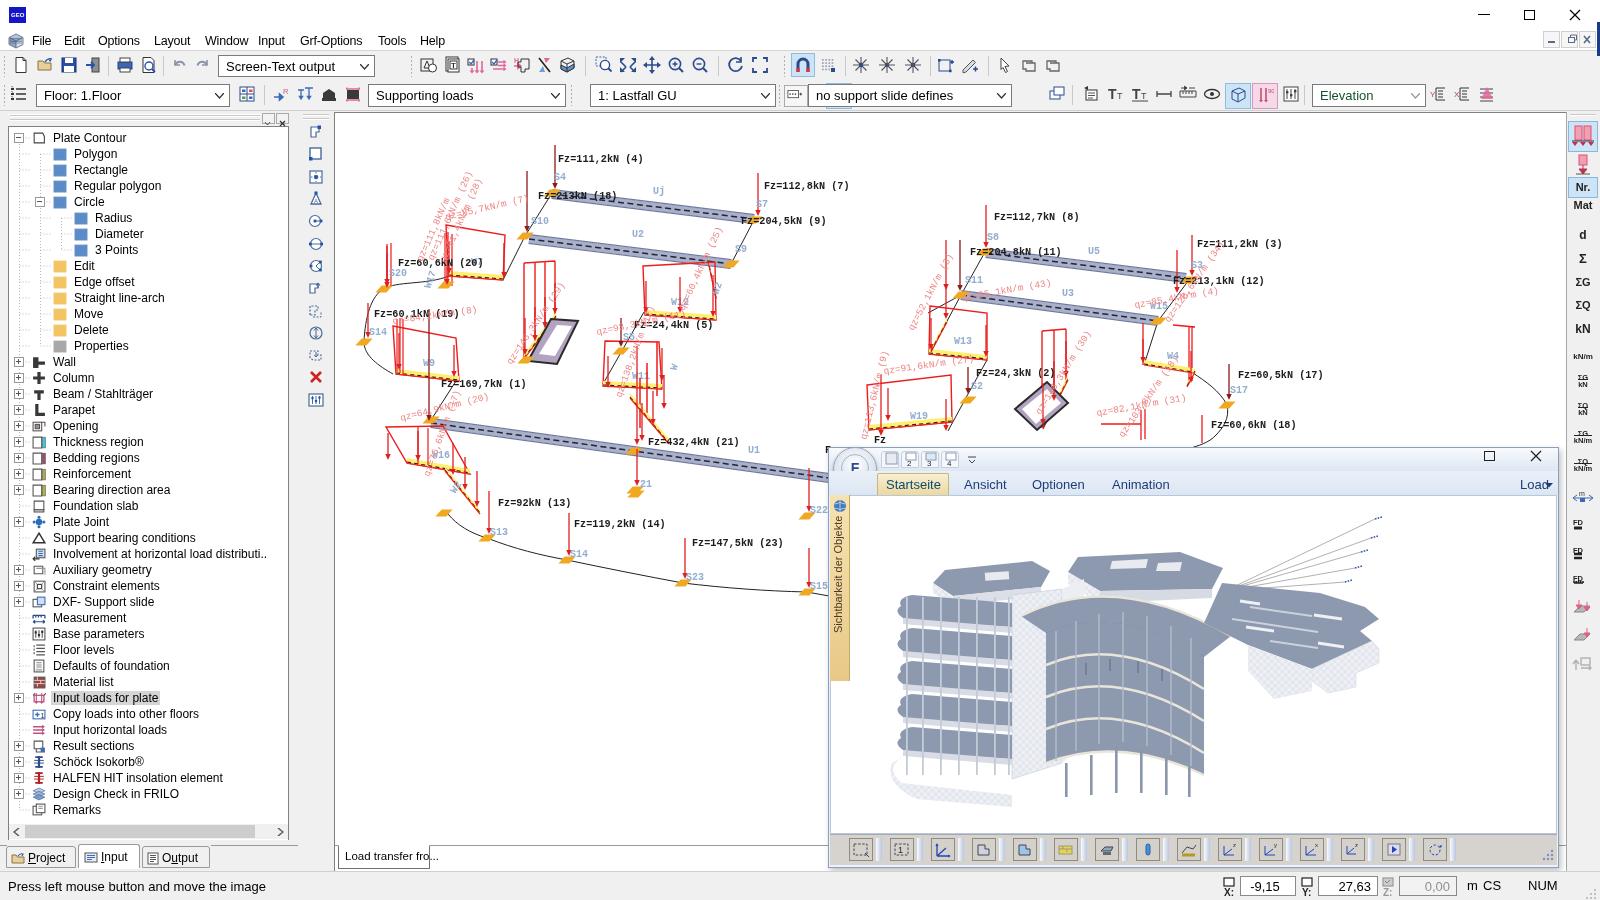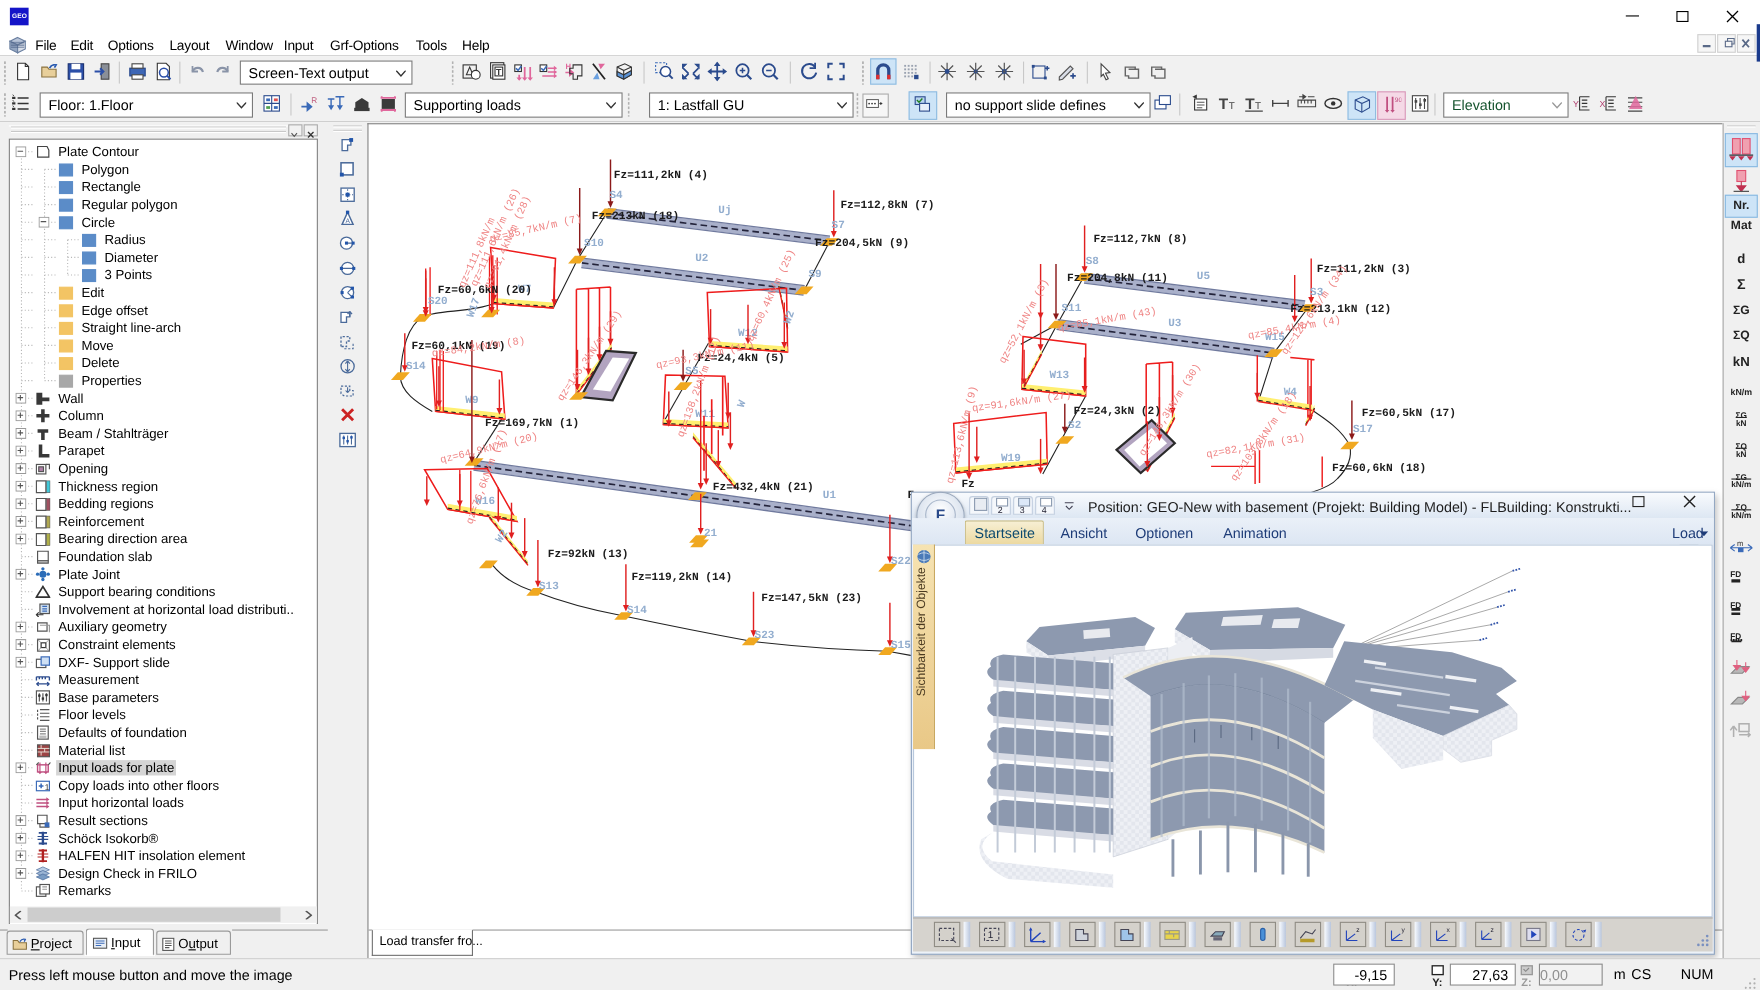--- a/index.html
+++ b/index.html
@@ -309,21 +309,21 @@
     <circle cx="6.5" cy="8" r=".9" fill="#333"></circle>
     <circle cx="9.5" cy="8" r=".9" fill="#333"></circle>
     <path d="M14 8 h3 M15.5 6.5 v3" stroke="#333"></path>
   </svg>
 <div class="abs" style="left:826px;top:83px;width:26px;height:26px;background:#cde4f7;border:1px solid #90bce0"></div>
 <svg class="abs" style="left:830px;top:86px" width="18" height="18" viewBox="0 0 18 18">
     <rect x="2" y="2" width="9" height="7" fill="#b8d4f0" stroke="#2b4b8d"></rect>
     <rect x="6" y="8" width="9" height="7" fill="#e8f0fa" stroke="#2b4b8d"></rect>
     <path d="M3.5 5 l2 2 l3 -3.5" stroke="#208020" fill="none" stroke-width="1.3"></path>
   </svg>
-<div class="combo" style="left:860px;top:84px;width:186px;height:23px">no support slide defines<svg width="9" height="6">
+<div class="combo" style="left:808px;top:84px;width:204px;height:23px">no support slide defines<svg width="9" height="6">
       <path d="M0 0 L4.5 5 L9 0" fill="none" stroke="#333" stroke-width="1.3"></path>
     </svg></div>
 <svg class="abs" style="left:1048px;top:85px" width="18" height="18" viewBox="0 0 18 18">
     <rect x="2" y="6" width="10" height="8" fill="#fff" stroke="#2b4b8d"></rect>
     <rect x="6" y="2" width="10" height="8" fill="#fff" stroke="#2b4b8d"></rect>
   </svg>
 <div class="sep2" style="left:1072px"></div>
 <svg class="abs" style="left:1082px;top:85px" width="18" height="18" viewBox="0 0 18 18">
     <path d="M2 3 l4 -2 v4 Z" fill="#333"></path>
     <rect x="4" y="5" width="11" height="10" fill="#fff" stroke="#333"></rect>
@@ -1339,21 +1339,20 @@
   </svg>
 <svg class="abs" style="left:1571px;top:654px" width="24" height="18">
     <g stroke="#b0b0b0" fill="none" stroke-width="1.4">
       <path d="M5 16 V6 M5 6 l-3 4 M5 6 l3 4"></path>
       <rect x="10" y="4" width="9" height="7"></rect>
       <path d="M10 14 h10 M18 12 l2 2 l-2 2"></path>
     </g>
   </svg>
 <div class="abs" style="left:828px;top:447px;width:731px;height:421px;background:#edf2f9;border:1px solid #8ba0bd;box-shadow:2px 3px 6px rgba(0,0,0,.25)">
 <div class="abs" style="left:0;top:0;width:729px;height:23px;background:linear-gradient(#f8fafd,#dde7f3)"></div>
-<div class="abs" style="left:160px;top:5px;font-size:13px;color:#1e1e1e">Position: GEO-New with basement (Projekt: Building Model) - FLBuilding: Konstrukti...</div>
 <div class="abs" style="left:655px;top:3px;width:11px;height:10px;border:1px solid #222"></div>
 <svg class="abs" style="left:701px;top:2px" width="12" height="12">
       <path d="M1 1 L11 11 M11 1 L1 11" stroke="#222" stroke-width="1.3"></path>
     </svg>
 <div class="abs" style="left:4px;top:-1px;width:44px;height:44px;border-radius:50%;background:radial-gradient(circle at 50% 38%,#ffffff,#dce4ef 60%,#b8c6da);border:1px solid #9aa8bc;box-shadow:0 1px 3px rgba(0,0,0,.3)"></div>
 <div class="abs" style="left:12px;top:6px;width:28px;height:28px;border-radius:50%;background:radial-gradient(circle at 50% 35%,#ffffff,#e8edf5 55%,#c8d4e4);border:1px solid #a8b6ca;font-size:14px;color:#2a4a8a;text-align:center;line-height:27px;font-weight:bold">F</div>
 <div class="abs" style="left:52px;top:3px;width:18px;height:17px;background:#f4f7fb;border:1px solid #c3cfdf;border-radius:3px 3px 0 0"></div>
 <div class="abs" style="left:72px;top:3px;width:18px;height:17px;background:#f4f7fb;border:1px solid #c3cfdf;border-radius:3px 3px 0 0"></div>
 <div class="abs" style="left:92px;top:3px;width:18px;height:17px;background:#f4f7fb;border:1px solid #c3cfdf;border-radius:3px 3px 0 0"></div>
 <div class="abs" style="left:112px;top:3px;width:18px;height:17px;background:#f4f7fb;border:1px solid #c3cfdf;border-radius:3px 3px 0 0"></div>
@@ -1569,32 +1568,32 @@
         <circle cx="3" cy="11" r="1.2"></circle>
       </g>
     </svg>
 </div>
 <div class="abs" style="left:0;top:871px;width:1600px;height:29px;background:#f0f0f0;border-top:1px solid #d0d0d0">
 <div class="abs" style="left:8px;top:7px;font-size:13px">Press left mouse button and move the image</div>
 <svg class="abs" style="left:1222px;top:5px" width="15" height="20">
       <rect x="2" y="1" width="10" height="8" fill="#fff" stroke="#222" stroke-width="1.2"></rect>
       <text x="2" y="19" font-size="10" font-weight="bold" fill="#222">X:</text>
     </svg>
-<div class="abs" style="left:1212px;top:4px;width:56px;height:20px;background:#fff;border:1px solid #8a8a8a;font-size:13px;color:#000;text-align:right;padding:2px 6px 0 0">-9,15</div>
+<div class="abs" style="left:1240px;top:4px;width:56px;height:20px;background:#fff;border:1px solid #8a8a8a;font-size:13px;color:#000;text-align:center;padding:2px 6px 0 0">-9,15</div>
 <svg class="abs" style="left:1300px;top:5px" width="15" height="20">
       <rect x="2" y="1" width="10" height="8" fill="#fff" stroke="#222" stroke-width="1.2"></rect>
       <text x="2" y="19" font-size="10" font-weight="bold" fill="#222">Y:</text>
     </svg>
 <div class="abs" style="left:1318px;top:4px;width:60px;height:20px;background:#fff;border:1px solid #8a8a8a;font-size:13px;color:#000;text-align:right;padding:2px 6px 0 0">27,63</div>
 <svg class="abs" style="left:1381px;top:5px" width="15" height="20">
       <rect x="2" y="1" width="10" height="8" fill="#ccc" stroke="#999" stroke-width="1.2"></rect>
       <text x="2" y="19" font-size="10" font-weight="bold" fill="#999">Z:</text>
       <path d="M4 4 l2 2 l3 -3" stroke="#888" fill="none"></path>
     </svg>
-<div class="abs" style="left:1399px;top:4px;width:58px;height:20px;background:#f2f2f2;border:1px solid #8a8a8a;font-size:13px;color:#909090;text-align:left;padding:2px 6px 0 0">0,00</div>
+<div class="abs" style="left:1399px;top:4px;width:58px;height:20px;background:#f2f2f2;border:1px solid #8a8a8a;font-size:13px;color:#909090;text-align:right;padding:2px 6px 0 0">0,00</div>
 <div class="abs" style="left:1467px;top:6px;font-size:13px">m</div>
 <div class="abs" style="left:1483px;top:6px;font-size:13px">CS</div>
 <div class="abs" style="left:1528px;top:6px;font-size:13px">NUM</div>
 <svg class="abs" style="left:1586px;top:16px" width="12" height="12">
       <g fill="#b0b0b0">
         <circle cx="9" cy="2" r="1"></circle>
         <circle cx="9" cy="6" r="1"></circle>
         <circle cx="9" cy="10" r="1"></circle>
         <circle cx="5" cy="6" r="1"></circle>
         <circle cx="5" cy="10" r="1"></circle>

